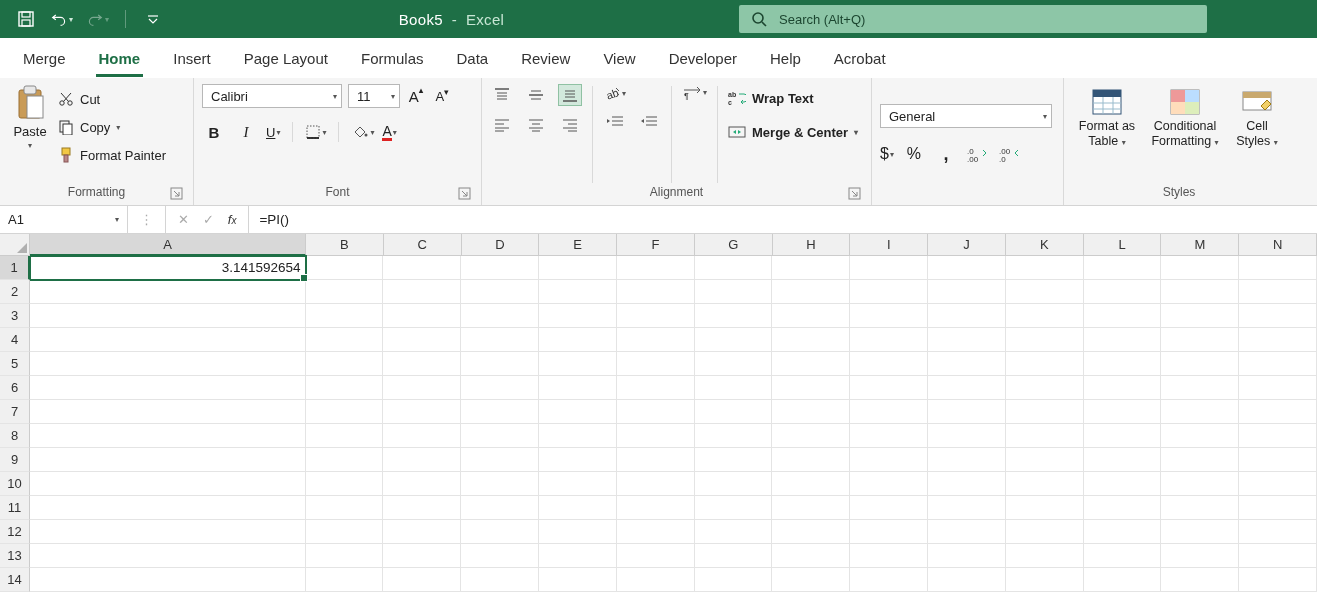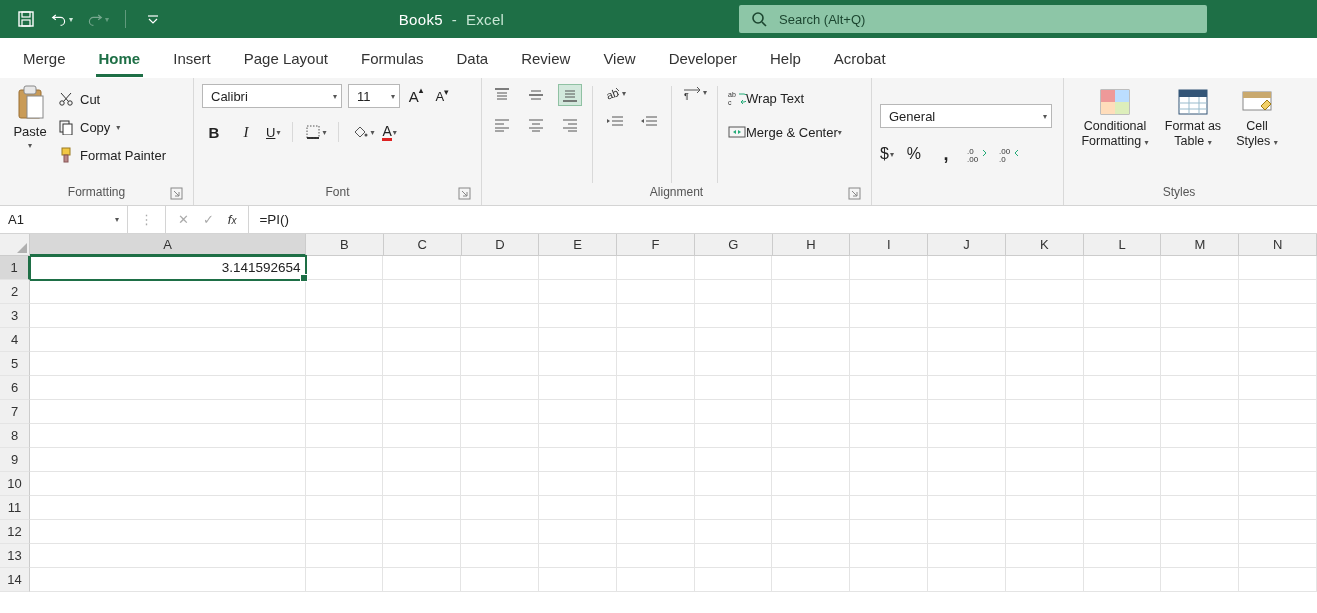--- a/index.html
+++ b/index.html
@@ -43,21 +43,21 @@
 .ico-btn { width: 24px; height: 24px; display: flex; align-items: center; justify-content: center; cursor: pointer; font-size: 15px; }
 .split-btn { display: flex; align-items: center; cursor: pointer; gap: 1px; }
 .caret { font-size: 8px; color: #555; }
 
 
 .align-stack { display: flex; flex-direction: column; gap: 8px; }
 .align-row { display: flex; gap: 10px; }
 .align-btn { width: 24px; height: 22px; display: flex; align-items: center; justify-content: center; cursor: pointer; }
 .align-btn.active { background: #d2e8dc; border: 1px solid #8fc1a3; }
 .sep-v { width: 1px; background: #d9d9d9; align-self: stretch; margin: 2px 4px; }
-.txt-btn { display: flex; align-items: center; font-size: 13px; cursor: pointer; height: 24px; }
+.txt-btn { display: flex; align-items: center; gap: 6px; font-size: 13px; cursor: pointer; height: 24px; font-weight: bold; }
 .num-row { display: flex; gap: 8px; align-items: center; }
 
 
 .big-btn { display: flex; flex-direction: column; align-items: center; width: 62px; cursor: pointer; gap: 3px; padding-top: 4px; }
 .big-btn .lbl { font-size: 12.5px; text-align: center; line-height: 1.2; }
 
 
 .formula-bar { height: 28px; border-bottom: 1px solid #d4d4d4; display: flex; align-items: stretch; background: #fff; }
 .name-box { width: 128px; border-right: 1px solid #d4d4d4; display: flex; align-items: center; padding: 0 8px; font-size: 13px; }
 .name-box .caret { margin-left: auto; }
@@ -391,40 +391,40 @@
               <text x="0" y="16" font-size="8" fill="#333">.0</text>
               <path d="M19 4 L16 7 L19 10" stroke="#2a7" fill="none"></path>
             </svg>
         </div>
       </div>
     </div>
   </div>
 
   <div class="group" style="width:230px;border-right:none;">
     <div class="group-body" style="justify-content:center;gap:8px;">
-      <div class="big-btn" style="width:78px;">
-        <svg width="32" height="28" viewBox="0 0 32 28">
-            <rect x="2" y="2" width="28" height="24" fill="none" stroke="#888"></rect>
-            <rect x="2" y="2" width="14" height="12" fill="#e99"></rect>
-            <rect x="16" y="2" width="14" height="12" fill="#bdf"></rect>
-            <rect x="2" y="14" width="14" height="12" fill="#fdb"></rect>
-            <rect x="16" y="14" width="14" height="12" fill="#deb"></rect>
-          </svg>
-        <span class="lbl"><span>Conditional Formatting</span> <span class="caret">▾</span></span>
-      </div>
       <div class="big-btn">
         <svg width="32" height="28" viewBox="0 0 32 28">
             <rect x="2" y="2" width="28" height="24" fill="#fff" stroke="#357"></rect>
             <rect x="2" y="2" width="28" height="7" fill="#357"></rect>
             <line x1="2" y1="15" x2="30" y2="15" stroke="#9bc"></line>
             <line x1="2" y1="21" x2="30" y2="21" stroke="#9bc"></line>
             <line x1="12" y1="9" x2="12" y2="26" stroke="#9bc"></line>
             <line x1="22" y1="9" x2="22" y2="26" stroke="#9bc"></line>
           </svg>
         <span class="lbl"><span>Format as Table</span> <span class="caret">▾</span></span>
+      </div>
+      <div class="big-btn" style="width:78px;">
+        <svg width="32" height="28" viewBox="0 0 32 28">
+            <rect x="2" y="2" width="28" height="24" fill="none" stroke="#888"></rect>
+            <rect x="2" y="2" width="14" height="12" fill="#e99"></rect>
+            <rect x="16" y="2" width="14" height="12" fill="#bdf"></rect>
+            <rect x="2" y="14" width="14" height="12" fill="#fdb"></rect>
+            <rect x="16" y="14" width="14" height="12" fill="#deb"></rect>
+          </svg>
+        <span class="lbl"><span>Conditional Formatting</span> <span class="caret">▾</span></span>
       </div>
       <div class="big-btn" style="width:50px;">
         <svg width="32" height="28" viewBox="0 0 32 28">
             <rect x="2" y="4" width="28" height="18" fill="#fff" stroke="#888"></rect>
             <rect x="2" y="4" width="28" height="6" fill="#c9a96e"></rect>
             <path d="M20 18 L26 12 L30 16 L24 22 Z" fill="#f2d067" stroke="#a07a10"></path>
           </svg>
         <span class="lbl"><span>Cell Styles</span> <span class="caret">▾</span></span>
       </div>
     </div>

